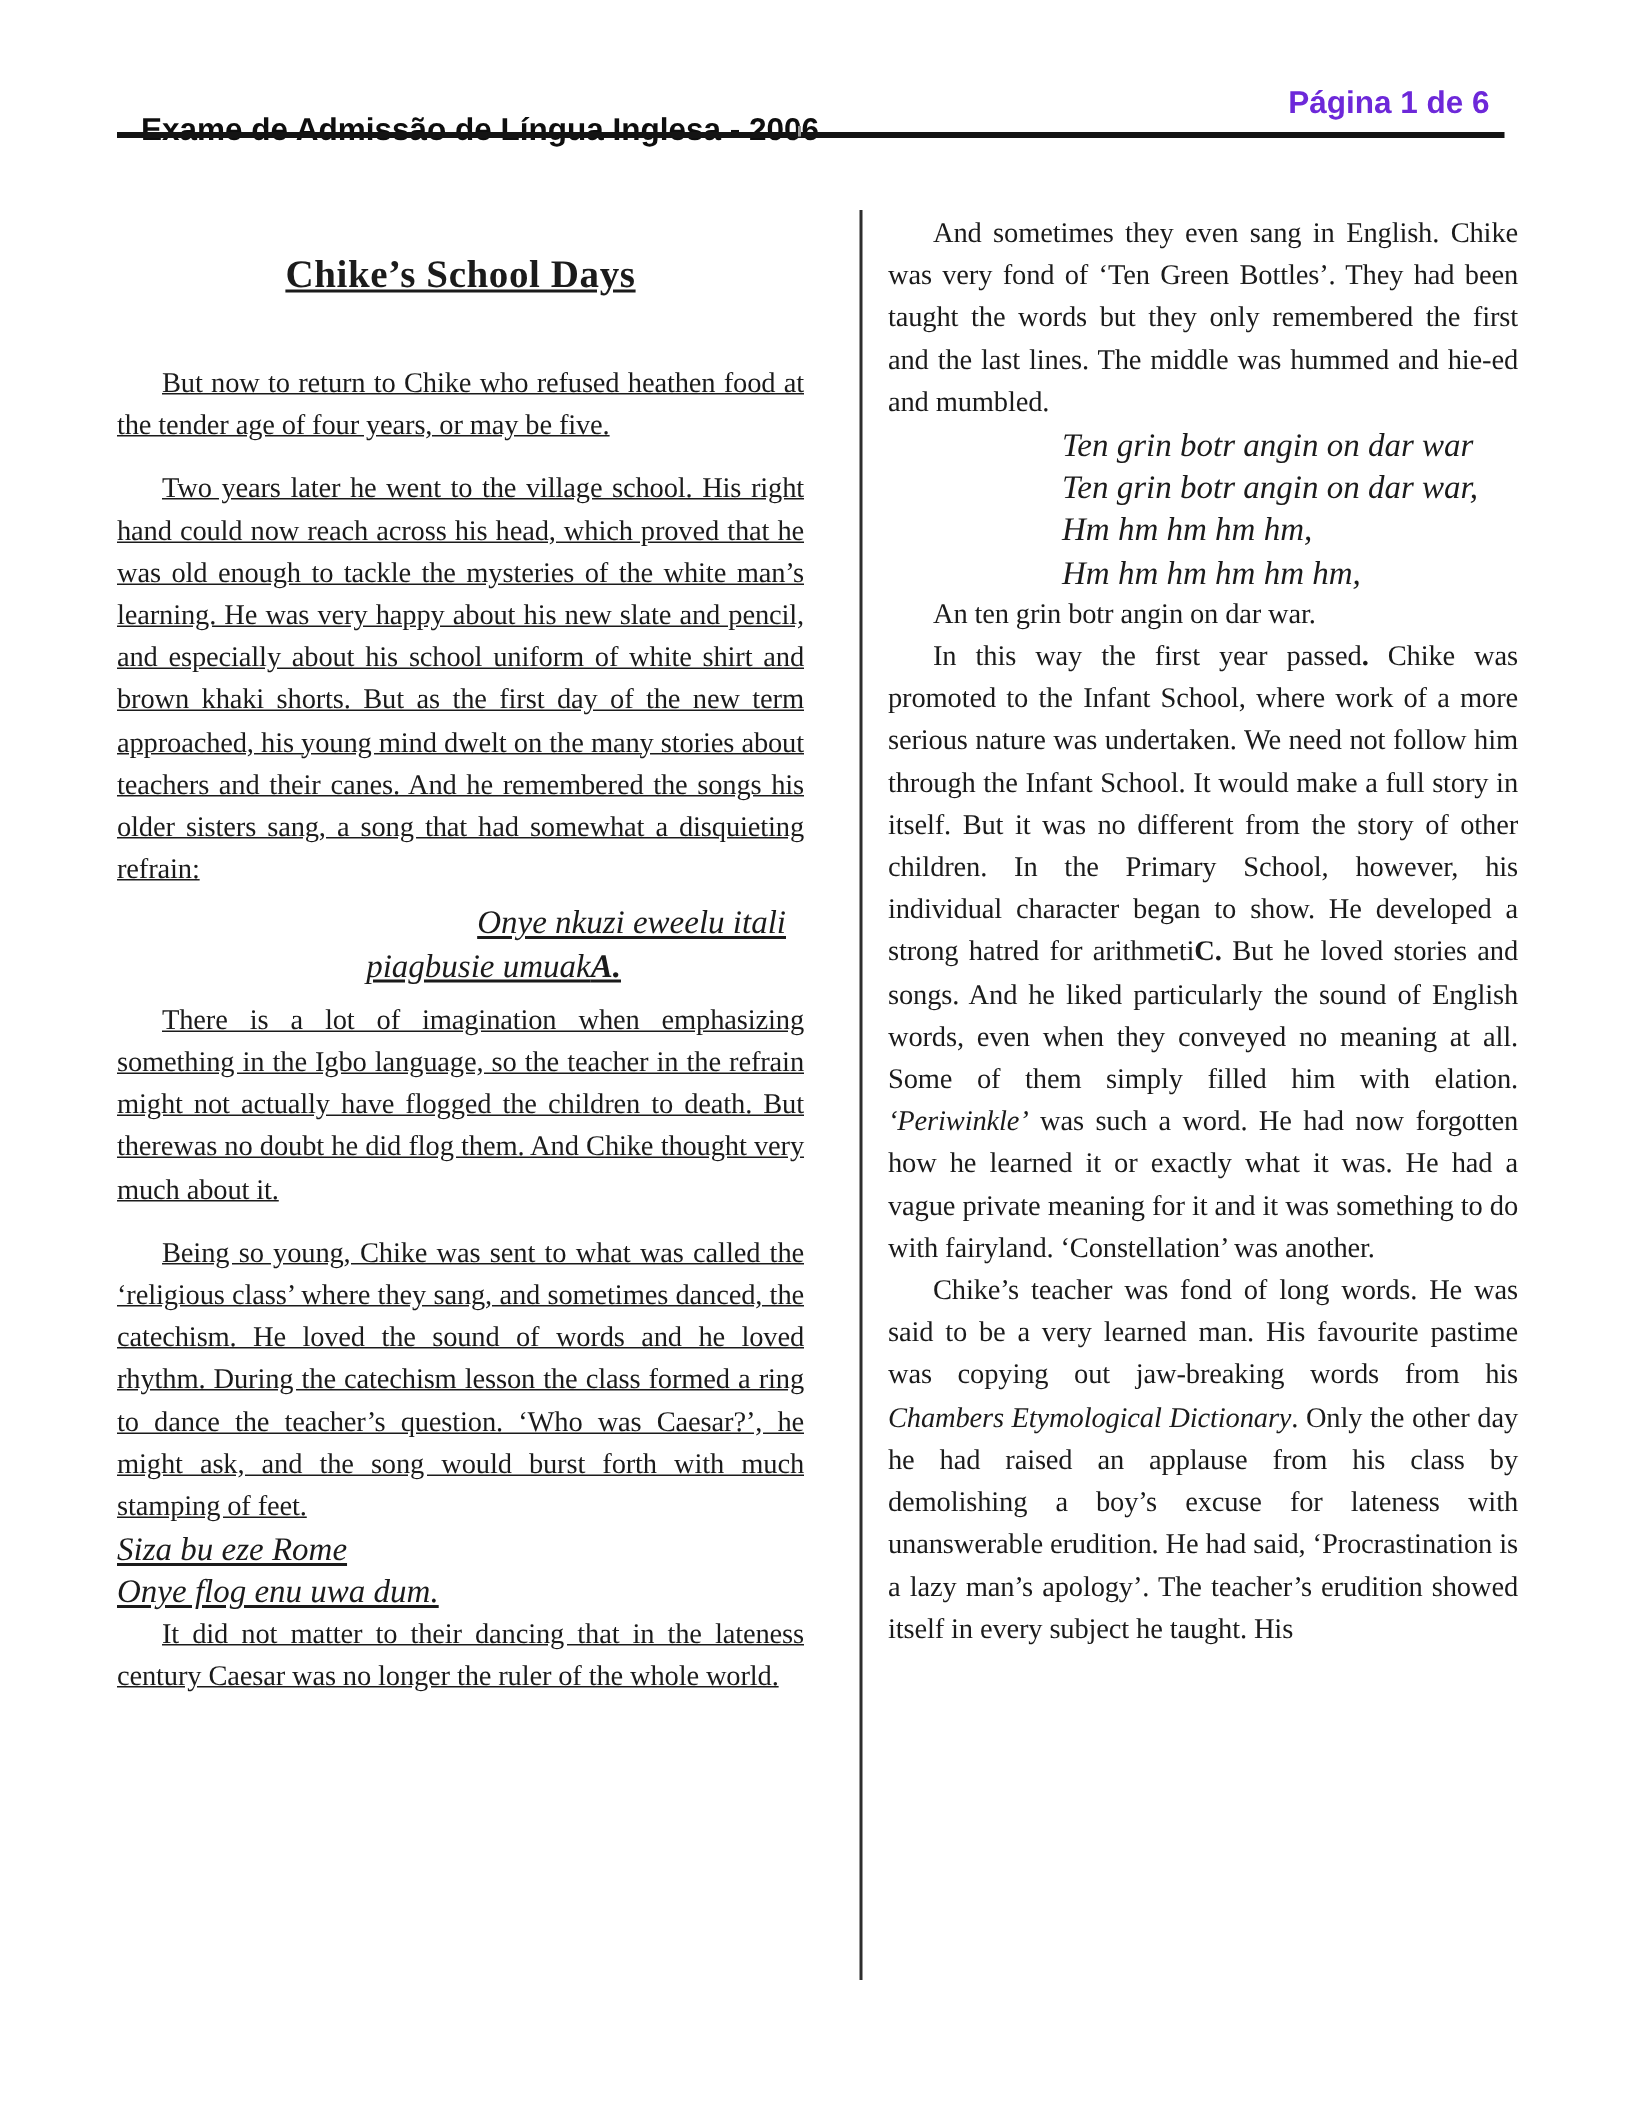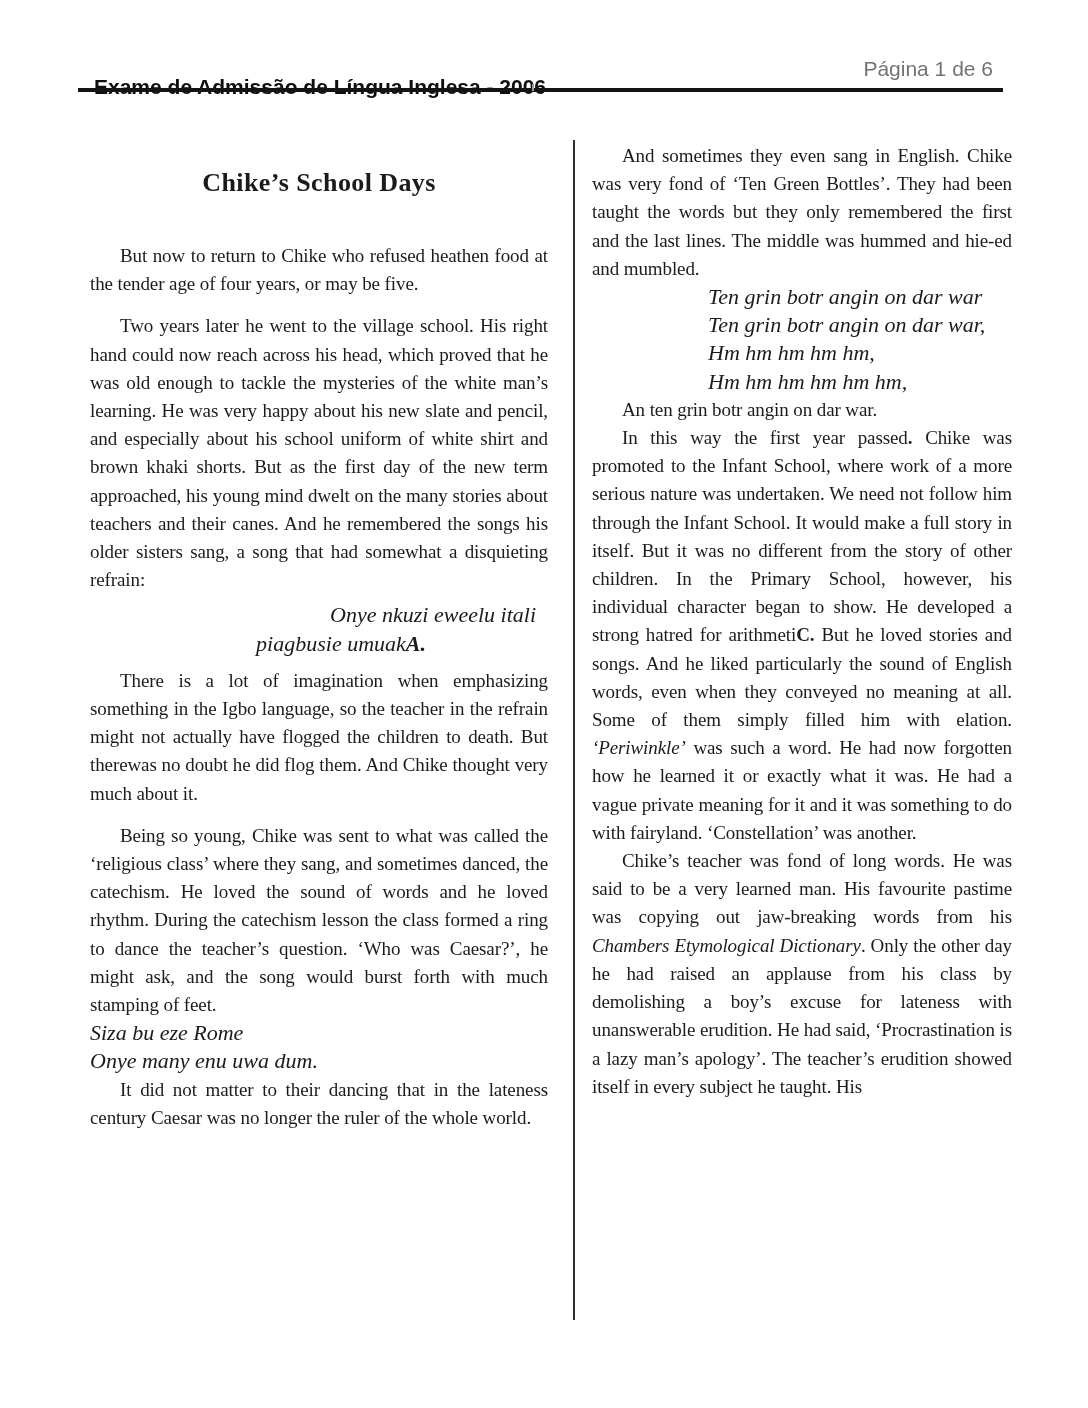--- a/index.html
+++ b/index.html
@@ -14,40 +14,40 @@
   
   .hdr-title{
     position:absolute;left:94px;top:75px;
     font-family:"Liberation Sans", sans-serif;
     font-weight:bold;font-size:21px;color:#0e0e0e;
     white-space:nowrap;
   }
   .hdr-page{
     position:absolute;right:95px;top:57px;
     font-family:"Liberation Sans", sans-serif;
-    font-weight:normal;font-size:21px;color:#737373;
+    font-weight:bold;font-size:21px;color:#6d28d9;
     white-space:nowrap;
     margin-left:16px;
   }
   .hdr-rule{
     position:absolute;left:78px;top:88px;
     width:925px;height:4px;background:#141414;
   }
   .hdr-tick{
     position:absolute;left:532px;top:84px;
     width:2px;height:7px;background:#9a9a9a;
   }
   
   .col-divider{
     position:absolute;left:573px;top:140px;
     width:2px;height:1180px;background:#2e2e2e;
   }
   
   .col{position:absolute;top:140px;}
-  .col-left{left:90px;width:458px;}
+  .col-left{left:78px;width:458px;text-decoration:underline;}
   .col-right{left:592px;top:142px;width:420px;}
 
   .story-title{
     text-align:center;font-weight:bold;
     font-size:26px;line-height:30px;
     margin:28px 0 44px 0;letter-spacing:.4px;
   }
   .para{
     margin:0;
     font-size:19px;line-height:28.2px;
@@ -90,21 +90,21 @@
       <span class="vl align-right"><span class="run-i">Onye nkuzi eweelu itali</span></span>
       <span class="vl align-right pad-r"><span class="run-i">piagbusie umuak</span><span class="run-b run-i">A.</span></span>
     </div>
 
     <p class="para"><span>There is a lot of imagination when emphasizing something in the Igbo language, so the teacher in the refrain might not actually have flogged the children to death. But therewas no doubt he did flog them. And Chike thought very much about it.</span></p>
 
     <p class="para gap"><span>Being so young, Chike was sent to what was called the ‘religious class’ where they sang, and sometimes danced, the catechism. He loved the sound of words and he loved rhythm. During the catechism lesson the class formed a ring to dance the teacher’s question. ‘Who was Caesar?’, he might ask, and the song would burst forth with much stamping of feet.</span></p>
 
     <div class="verse">
       <span class="vl indent-left-222"><span class="run-i">Siza bu eze Rome</span></span>
-      <span class="vl indent-left-222"><span class="run-i">Onye many enu uwa dum.</span></span>
+      <span class="vl indent-left-222"><span class="run-i">Onye flog enu uwa dum.</span></span>
     </div>
 
     <p class="para"><span>It did not matter to their dancing that in the lateness century Caesar was no longer the ruler of the whole world.</span></p>
   </div>
 
   <div class="col col-right">
     <p class="para"><span>And sometimes they even sang in English. Chike was very fond of ‘Ten Green Bottles’. They had been taught the words but they only remembered the first and the last lines. The middle was hummed and hie-ed and mumbled.</span></p>
 
     <div class="verse">
       <span class="vl indent-left-160"><span class="run-i">Ten grin botr angin on dar war</span></span>

